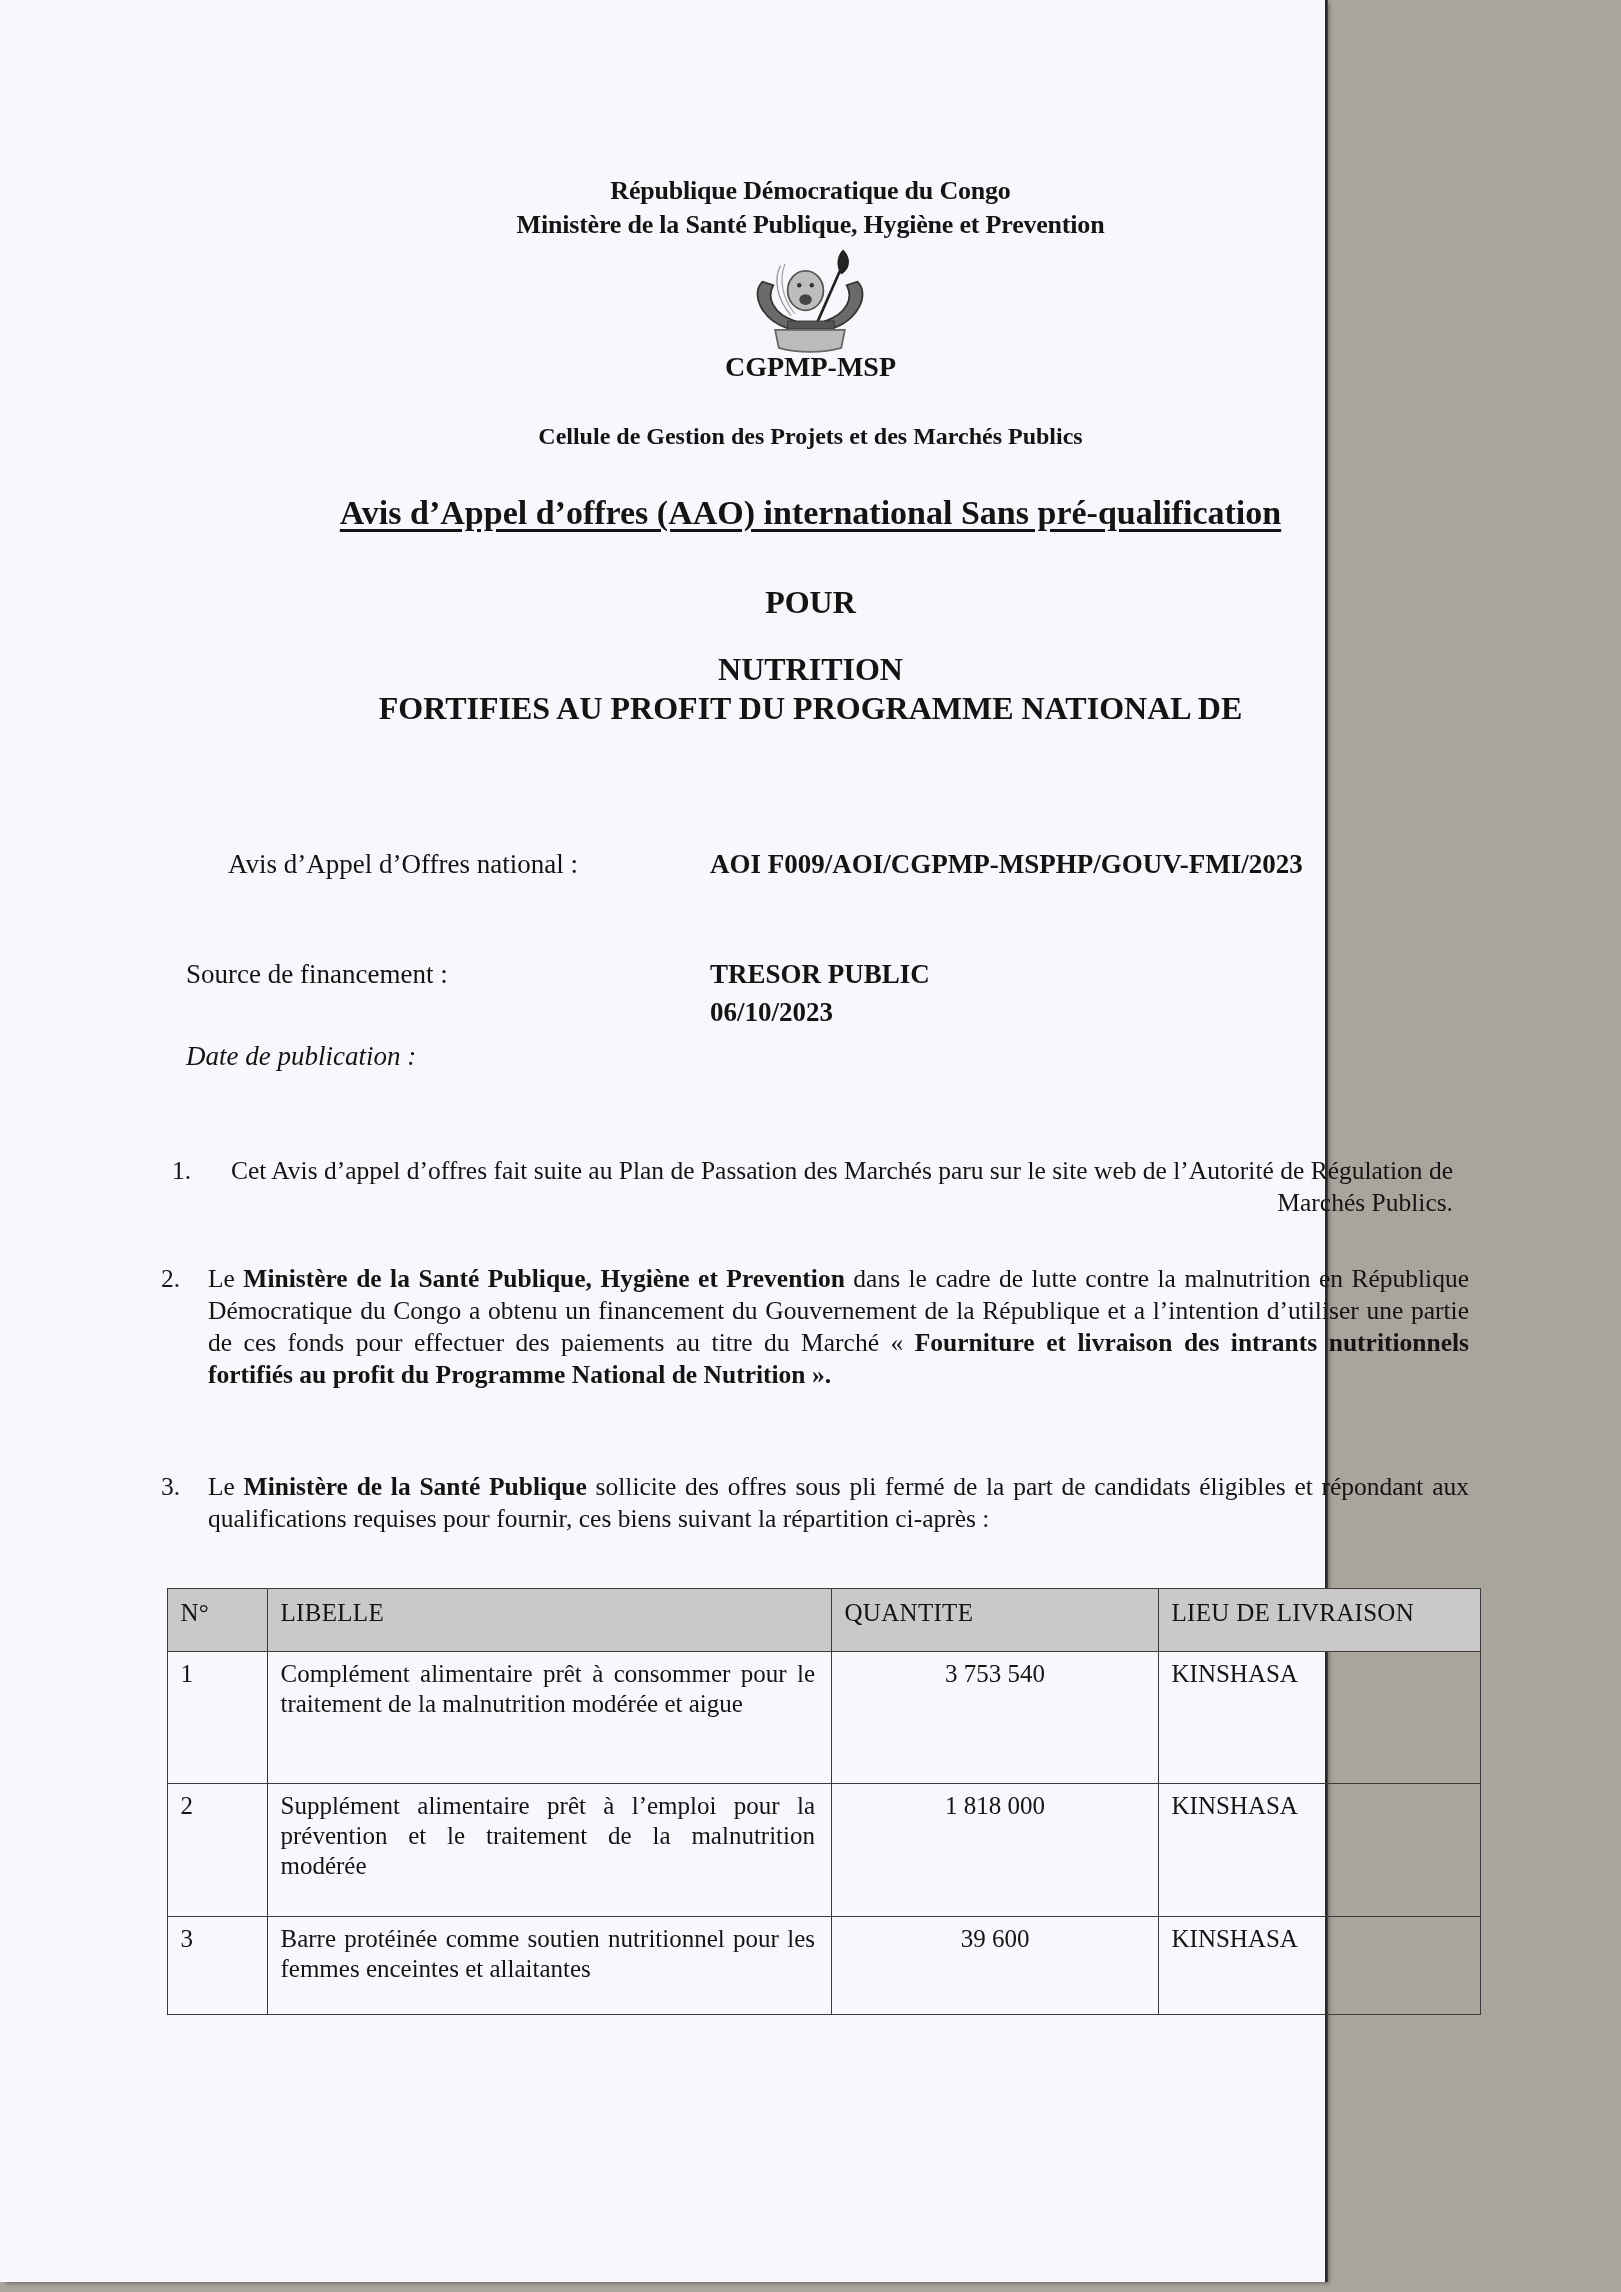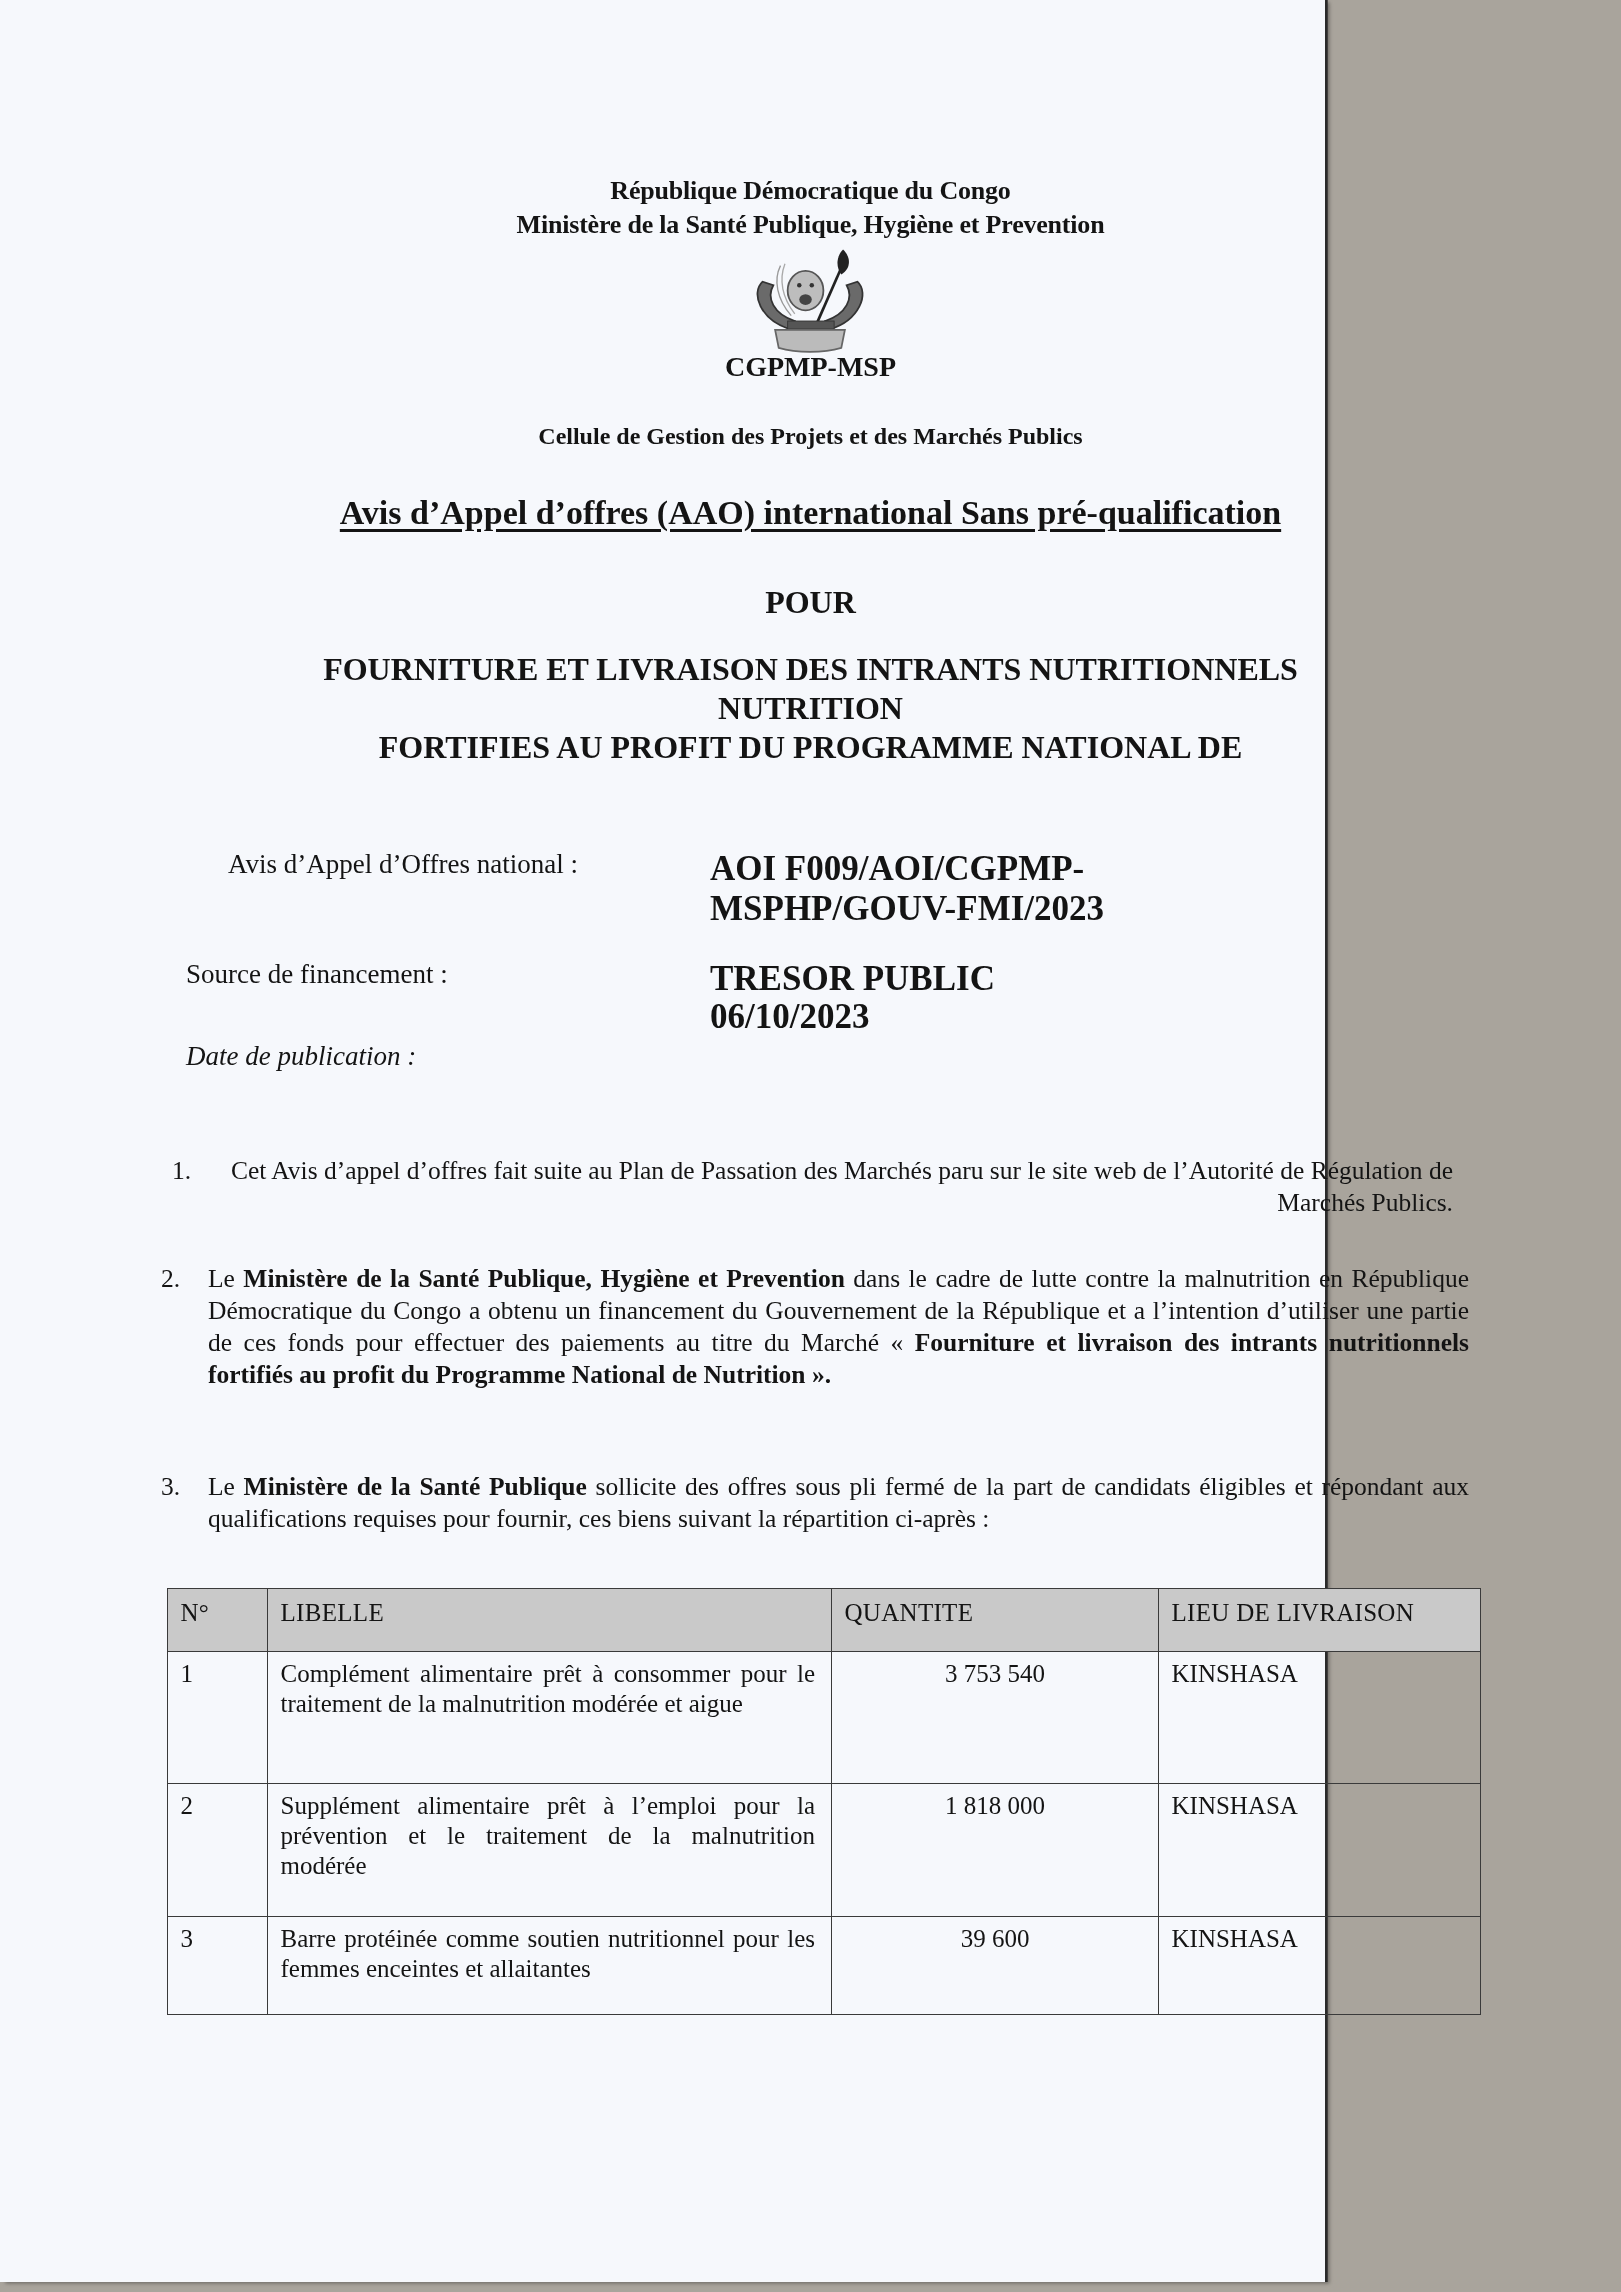--- a/index.html
+++ b/index.html
@@ -61,21 +61,21 @@
     left: 179px; width: 1263px; top: 650px;
     font-size: 32px; font-weight: bold; line-height: 39px;
     text-align: center;
   }
   .meta-label {
     left: 186px;
     font-size: 27px;
   }
   .meta-value {
     left: 710px;
-    font-size: 35px;
+    font-size: 27px;
     font-weight: bold;
   }
   .para {
     left: 161px; width: 1308px;
     font-size: 25.5px; line-height: 32px;
   }
   .para .num {
     position: absolute; left: 0; top: 0; width: 36px;
   }
   .para .txt {
@@ -153,21 +153,20 @@
   <div class="abs cellule center">Cellule de Gestion des Projets et des Marchés Publics</div>
   <div class="abs acronym center">CGPMP-MSP</div>
 
   <div class="abs aao-title center">
     <span>Avis d’Appel d’offres (AAO) international Sans pré-qualification</span>
   </div>
 
   <div class="abs pour center">POUR</div>
 
   <div class="abs subject">
-    <div>FOURNITURE ET LIVRAISON DES INTRANTS NUTRITIONNELS</div>
     <div>NUTRITION</div>
     <div>FORTIFIES AU PROFIT DU PROGRAMME NATIONAL DE</div>
   </div>
 
   <div class="abs meta-label" style="top:849px;margin-left:42px;">Avis d’Appel d’Offres national :</div>
   <div class="abs meta-value" style="top:849px;">AOI F009/AOI/CGPMP-MSPHP/GOUV-FMI/2023</div>
 
   <div class="abs meta-label" style="top:959px;">Source de financement :</div>
   <div class="abs meta-value" style="top:959px;">TRESOR PUBLIC</div>
 

